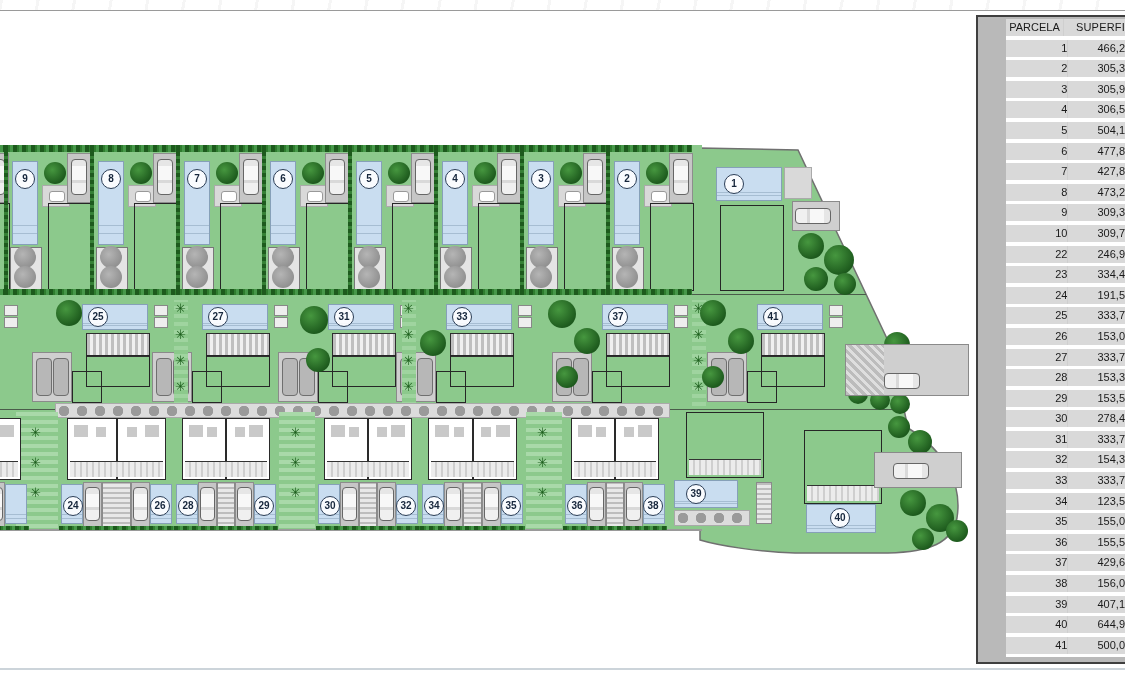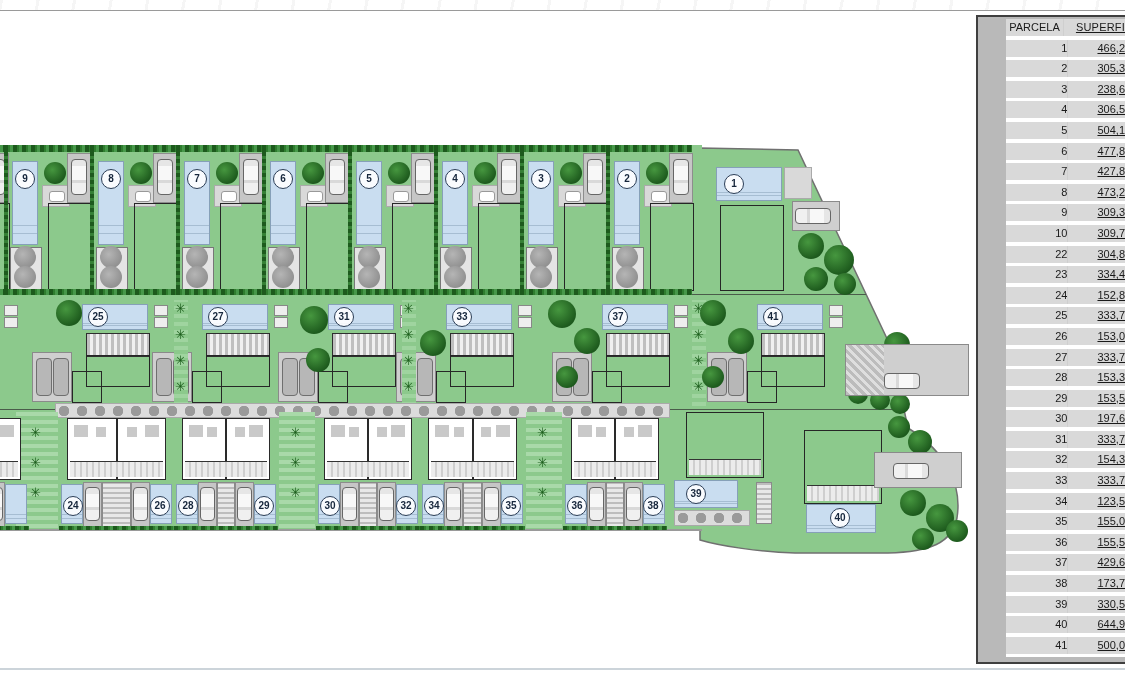--- a/index.html
+++ b/index.html
@@ -135,21 +135,21 @@
   #roadBottom{left:874px;top:452px;width:86px;height:34px;}
   #roadBottom .car{left:28px;top:0px;}
 
   
   #panel{position:absolute;left:976px;top:15px;width:149px;height:649px;background:#b9b9b9;
     border:2px solid #3f3f3f;border-right:none;box-sizing:border-box;overflow:hidden;}
   #tblwrap{position:absolute;left:28px;right:0;top:2px;background:#fff;}
   .trow{height:17px;margin-bottom:3.6px;background:#d9d9d9;display:flex;
     font-size:11px;color:#1a1a1a;line-height:17px;justify-content:center;}
   .trow .c1{width:62px;text-align:right;}
-  .trow .c2{flex:1;border-left:1px solid #cfcfcf;padding-left:29px;white-space:nowrap;overflow:visible;text-decoration:underline;}
+  .trow .c2{flex:1;border-left:1px solid #cfcfcf;padding-left:29px;white-space:nowrap;overflow:visible;}
   .trow.head .c1{text-align:center;}
   .trow.head .c2{padding-left:12px;letter-spacing:.2px;}
 </style>
 </head>
 <body>
 
 <div id="screen">
   <div id="watermark"></div>
   <div id="topEdge"></div>
 
@@ -623,21 +623,21 @@
         <div class="trow">
           <div class="c1">1</div>
           <div class="c2">466,2</div>
         </div>
         <div class="trow">
           <div class="c1">2</div>
           <div class="c2">305,3</div>
         </div>
         <div class="trow">
           <div class="c1">3</div>
-          <div class="c2">238,6</div>
+          <div class="c2">305,9</div>
         </div>
         <div class="trow">
           <div class="c1">4</div>
           <div class="c2">306,5</div>
         </div>
         <div class="trow">
           <div class="c1">5</div>
           <div class="c2">504,1</div>
         </div>
         <div class="trow">
@@ -655,29 +655,29 @@
         <div class="trow">
           <div class="c1">9</div>
           <div class="c2">309,3</div>
         </div>
         <div class="trow">
           <div class="c1">10</div>
           <div class="c2">309,7</div>
         </div>
         <div class="trow">
           <div class="c1">22</div>
-          <div class="c2">304,8</div>
+          <div class="c2">246,9</div>
         </div>
         <div class="trow">
           <div class="c1">23</div>
           <div class="c2">334,4</div>
         </div>
         <div class="trow">
           <div class="c1">24</div>
-          <div class="c2">152,8</div>
+          <div class="c2">191,5</div>
         </div>
         <div class="trow">
           <div class="c1">25</div>
           <div class="c2">333,7</div>
         </div>
         <div class="trow">
           <div class="c1">26</div>
           <div class="c2">153,0</div>
         </div>
         <div class="trow">
@@ -687,21 +687,21 @@
         <div class="trow">
           <div class="c1">28</div>
           <div class="c2">153,3</div>
         </div>
         <div class="trow">
           <div class="c1">29</div>
           <div class="c2">153,5</div>
         </div>
         <div class="trow">
           <div class="c1">30</div>
-          <div class="c2">197,6</div>
+          <div class="c2">278,4</div>
         </div>
         <div class="trow">
           <div class="c1">31</div>
           <div class="c2">333,7</div>
         </div>
         <div class="trow">
           <div class="c1">32</div>
           <div class="c2">154,3</div>
         </div>
         <div class="trow">
@@ -719,25 +719,25 @@
         <div class="trow">
           <div class="c1">36</div>
           <div class="c2">155,5</div>
         </div>
         <div class="trow">
           <div class="c1">37</div>
           <div class="c2">429,6</div>
         </div>
         <div class="trow">
           <div class="c1">38</div>
-          <div class="c2">173,7</div>
+          <div class="c2">156,0</div>
         </div>
         <div class="trow">
           <div class="c1">39</div>
-          <div class="c2">330,5</div>
+          <div class="c2">407,1</div>
         </div>
         <div class="trow">
           <div class="c1">40</div>
           <div class="c2">644,9</div>
         </div>
         <div class="trow">
           <div class="c1">41</div>
           <div class="c2">500,0</div>
         </div>
       </div>

